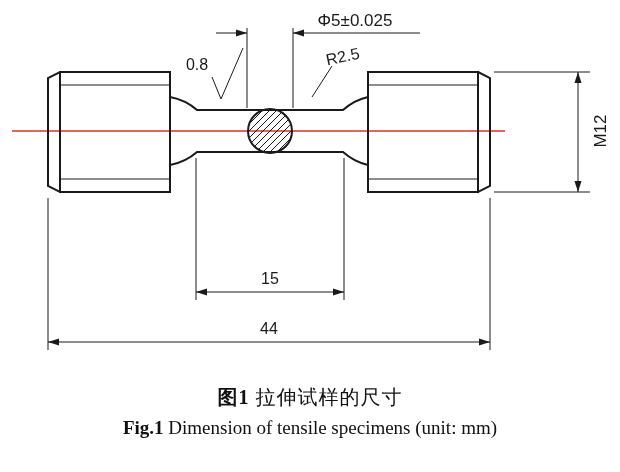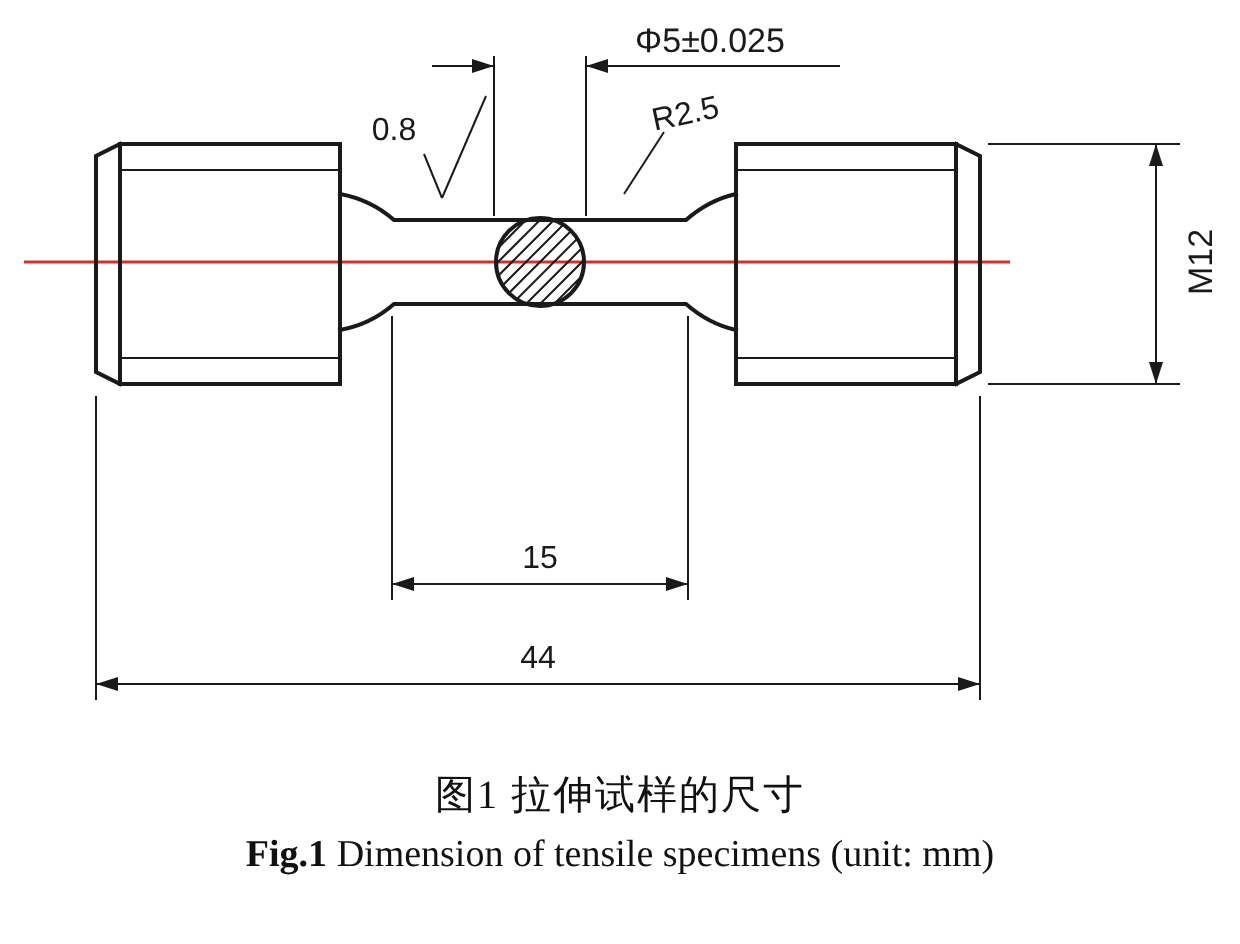--- a/index.html
+++ b/index.html
@@ -47,21 +47,21 @@
   .caption {
     width: 100%;
     text-align: center;
     color: #111111;
   }
   .caption-zh {
     font-size: 20px;
     margin-top: 12px;
     letter-spacing: 1px;
   }
-  .caption-zh .cap-label { font-weight: normal; }
+  .caption-zh .cap-label { font-weight: bold; }
   .caption-en {
     font-size: 19px;
     margin-top: 6px;
   }
   .caption-en .cap-label { font-weight: bold; margin-top: 38px; }
 </style>
 </head>
 <body>
 
 <div class="page">

